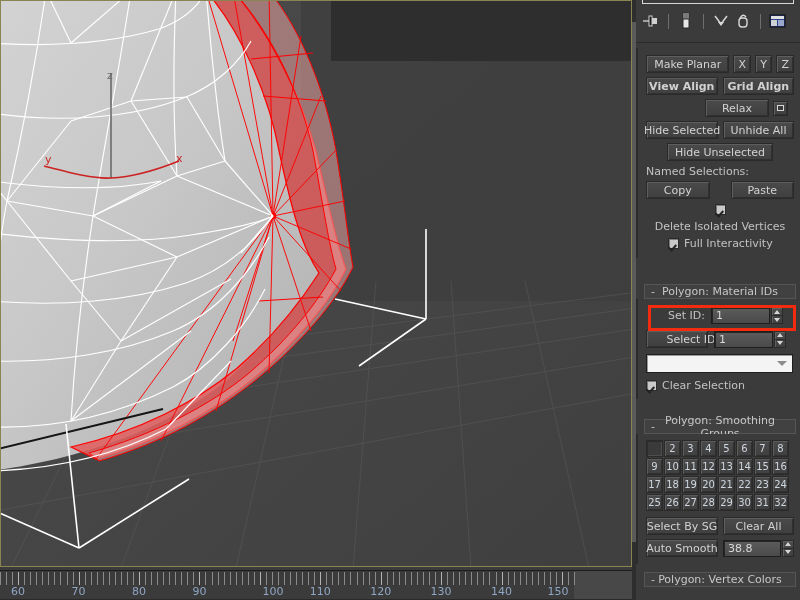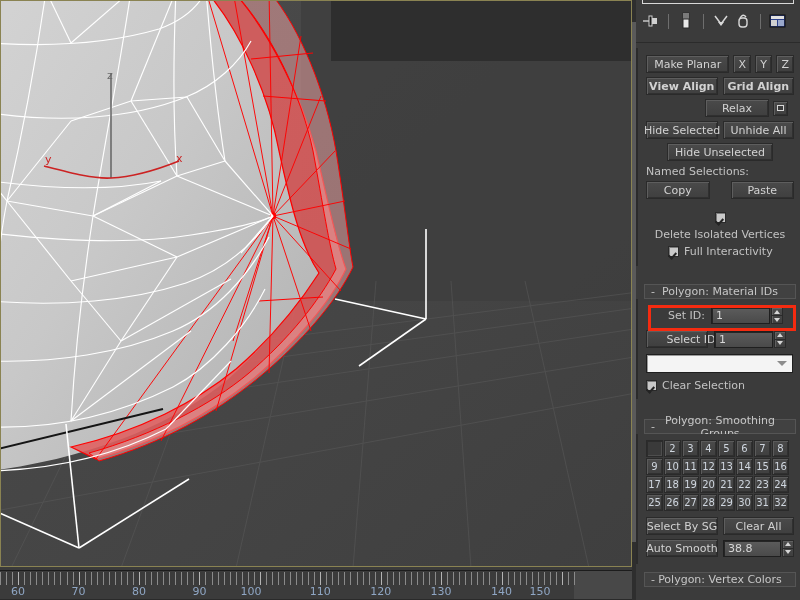--- a/index.html
+++ b/index.html
@@ -473,26 +473,26 @@
         <div class="tl-tick minor" style="left: 555.9px; background: rgb(138, 138, 138);"></div>
         <div class="tl-tick major" style="left: 561.9px; background: rgb(180, 180, 180);"></div>
         <div class="tl-tick minor" style="left: 568px; background: rgb(138, 138, 138);"></div>
         <div class="tl-tick minor" style="left: 574px; background: rgb(138, 138, 138);"></div>
       </div>
     <div id="tl-labels">
         <div class="tl-label" style="left: 18.1px;">60</div>
         <div class="tl-label" style="left: 78.5px;">70</div>
         <div class="tl-label" style="left: 139px;">80</div>
         <div class="tl-label" style="left: 199.4px;">90</div>
-        <div class="tl-label" style="left: 251px;">100</div>
+        <div class="tl-label" style="left: 273px;">100</div>
         <div class="tl-label" style="left: 320.2px;">110</div>
         <div class="tl-label" style="left: 380.7px;">120</div>
         <div class="tl-label" style="left: 441.1px;">130</div>
         <div class="tl-label" style="left: 501.5px;">140</div>
-        <div class="tl-label" style="left: 540px;">150</div>
+        <div class="tl-label" style="left: 558px;">150</div>
       </div>
     <div id="tl-botline"></div>
   </div>
 
   <div id="cmdpanel">
 
     <div id="panel-scrollbar">
       <div id="panel-scrollthumb"></div>
     </div>
 
@@ -567,21 +567,21 @@
           <div class="mxbtn" style="width:72px;">Hide Selected</div>
           <div class="mxbtn" style="width:72px;">Unhide All</div>
         </div>
 
         <div class="rowflex" style="justify-content:center; margin-bottom:4px;">
           <div class="mxbtn" style="width:106px;">Hide Unselected</div>
         </div>
 
         <div class="lbl" style="margin-bottom:3px;">Named Selections:</div>
 
-        <div class="rowflex" style="gap:21px; margin-bottom:13px;">
+        <div class="rowflex" style="gap:21px; margin-bottom:5px;">
           <div class="mxbtn" style="width:72px;">Copy</div>
           <div class="mxbtn" style="width:72px;">Paste</div>
         </div>
 
         <div class="rowflex" style="gap:5px; margin-bottom:4px;flex-direction:column;">
           <div class="cbx checked"></div>
           <div class="lbl">Delete Isolated Vertices</div>
         </div>
 
         <div class="rowflex" style="gap:5px; padding-left:22px;">

